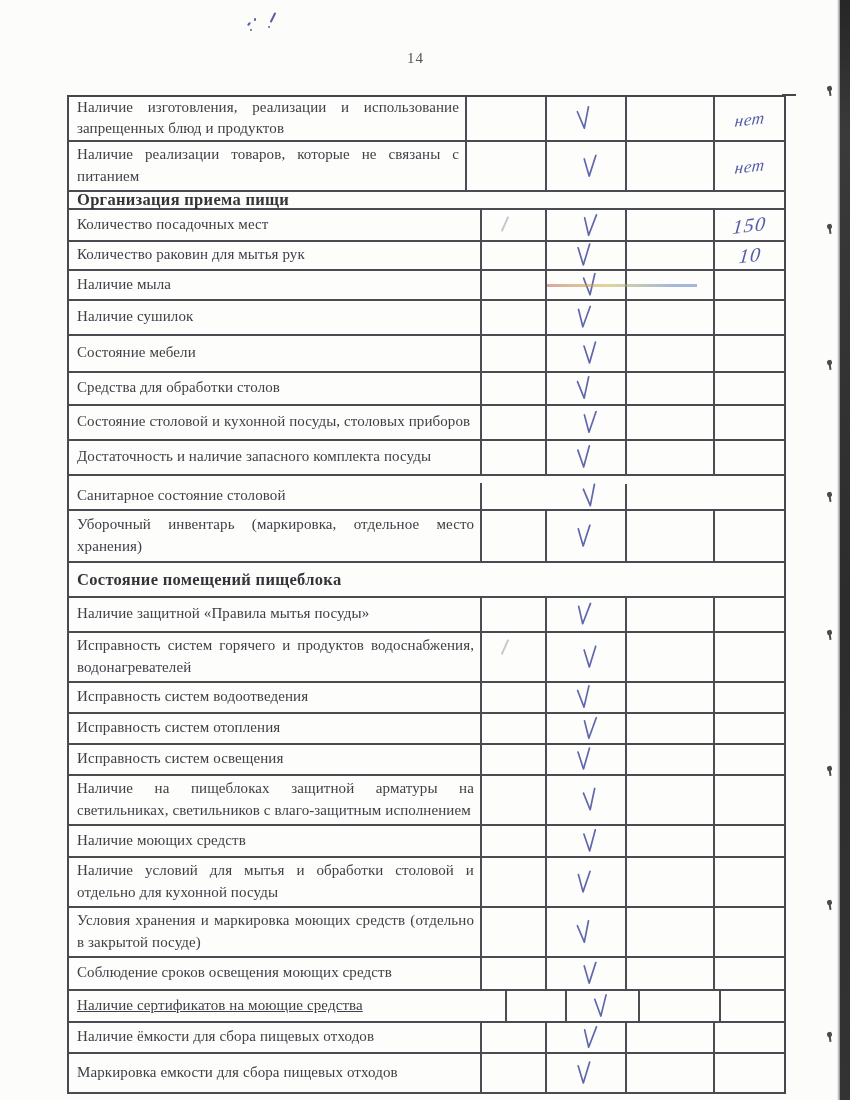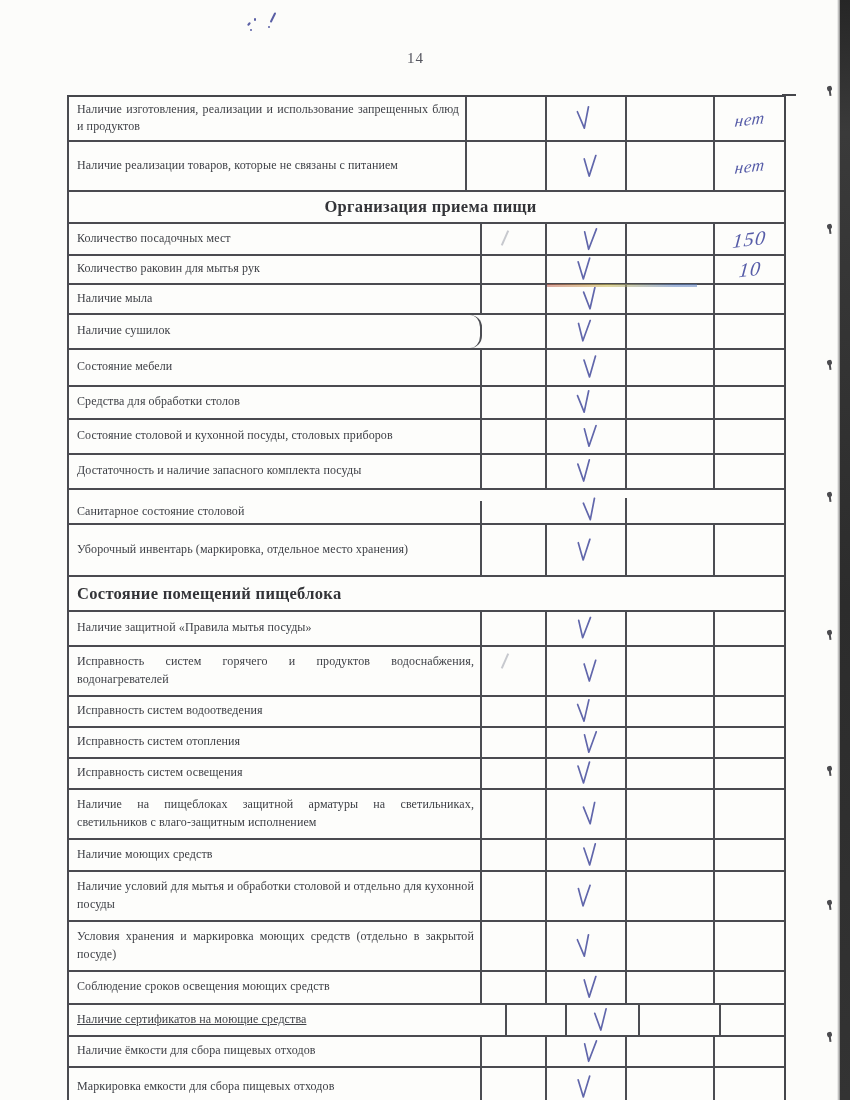--- a/index.html
+++ b/index.html
@@ -30,21 +30,21 @@
                 background:linear-gradient(90deg,#c06050,#c8b54a 40%,#5a7ec0 85%);}
 
   
   .table{position:absolute;left:67px;top:95px;width:715px;
          border-top:2px solid #45464b;border-left:2px solid #4a4b50;border-right:2px solid #45464b;
          box-sizing:content-box;}
   .row{display:flex;box-sizing:border-box;border-bottom:2px solid #4a4b50;background:#fdfdfb;}
   .cell{box-sizing:border-box;border-right:2px solid #4c4d52;display:flex;align-items:center;position:relative;}
   .cell:last-child{border-right:none;}
   .cell.desc{padding:2px 6px 3px 8px;}
-  .cell.desc .lbl{width:100%;text-align:justify;font-size:12px;line-height:1.42;letter-spacing:.1px;color:#3e4046;}
+  .cell.desc .lbl{width:100%;text-align:justify;font-size:15px;line-height:1.42;letter-spacing:.1px;color:#3e4046;}
   .row.section{align-items:center;padding-left:8px;}
   .row.section .sec{font-weight:bold;font-size:16.5px;color:#333438;letter-spacing:.3px;}
   .cell.mid{justify-content:center;}
 
   .check{color:#5157a3;opacity:.9;}
   .note{font-style:italic;color:#565ca8;transform:skewX(-12deg) rotate(-7deg);white-space:nowrap;}
   .note.word{font-size:17px;letter-spacing:.5px;}
   .note.num{font-size:20px;letter-spacing:1px;}
   .faint-line{position:absolute;width:2px;height:16px;background:#c7c9ce;left:22px;top:6px;transform:rotate(24deg);}
 </style>
@@ -87,21 +87,21 @@
         <div class="cell mid" style="width: 80px;">
           <svg class="check" width="16" height="25" viewBox="0 0 16 25" style="transform:rotate(2deg) translateX(3px)">
             <path d="M3 5 L8.5 22 L14.5 1" fill="none" stroke="currentColor" stroke-width="1.7" stroke-linecap="round" stroke-linejoin="round"></path>
           </svg>
         </div>
         <div class="cell mid" style="width: 88px;"></div>
         <div class="cell mid" style="width: 69px;">
           <span class="note word" style="margin: 2px auto 0px;">нет</span>
         </div>
       </div>
-      <div class="row section" style="height: 32px; justify-content: center;">
+      <div class="row section" style="height: 18px;">
         <span class="sec">Организация приема пищи</span>
       </div>
       <div class="row" style="height: 32px;">
         <div class="cell desc" style="width: 413px;">
           <span class="lbl">Количество посадочных мест</span>
         </div>
         <div class="cell mid" style="width: 65px;">
           <div class="faint-line"></div>
         </div>
         <div class="cell mid" style="width: 80px;">
@@ -136,21 +136,21 @@
         <div class="cell mid" style="width: 65px;"></div>
         <div class="cell mid" style="width: 80px;">
           <svg class="check" width="16" height="25" viewBox="0 0 16 25" style="transform:rotate(-3deg) translateX(3px)">
             <path d="M3 5 L8.5 22 L14.5 1" fill="none" stroke="currentColor" stroke-width="1.7" stroke-linecap="round" stroke-linejoin="round"></path>
           </svg>
         </div>
         <div class="cell mid" style="width: 88px;"></div>
         <div class="cell mid" style="width: 69px;"></div>
       </div>
       <div class="row" style="height: 35px;">
-        <div class="cell desc" style="width: 413px; border-radius: 12px;">
+        <div class="cell desc" style="width: 413px;">
           <span class="lbl">Наличие сушилок</span>
         </div>
         <div class="cell mid" style="width: 65px;"></div>
         <div class="cell mid" style="width: 80px;">
           <svg class="check" width="16" height="25" viewBox="0 0 16 25" style="transform:rotate(4deg) translateX(-3px)">
             <path d="M3 5 L8.5 22 L14.5 1" fill="none" stroke="currentColor" stroke-width="1.7" stroke-linecap="round" stroke-linejoin="round"></path>
           </svg>
         </div>
         <div class="cell mid" style="width: 88px;"></div>
         <div class="cell mid" style="width: 69px;"></div>

